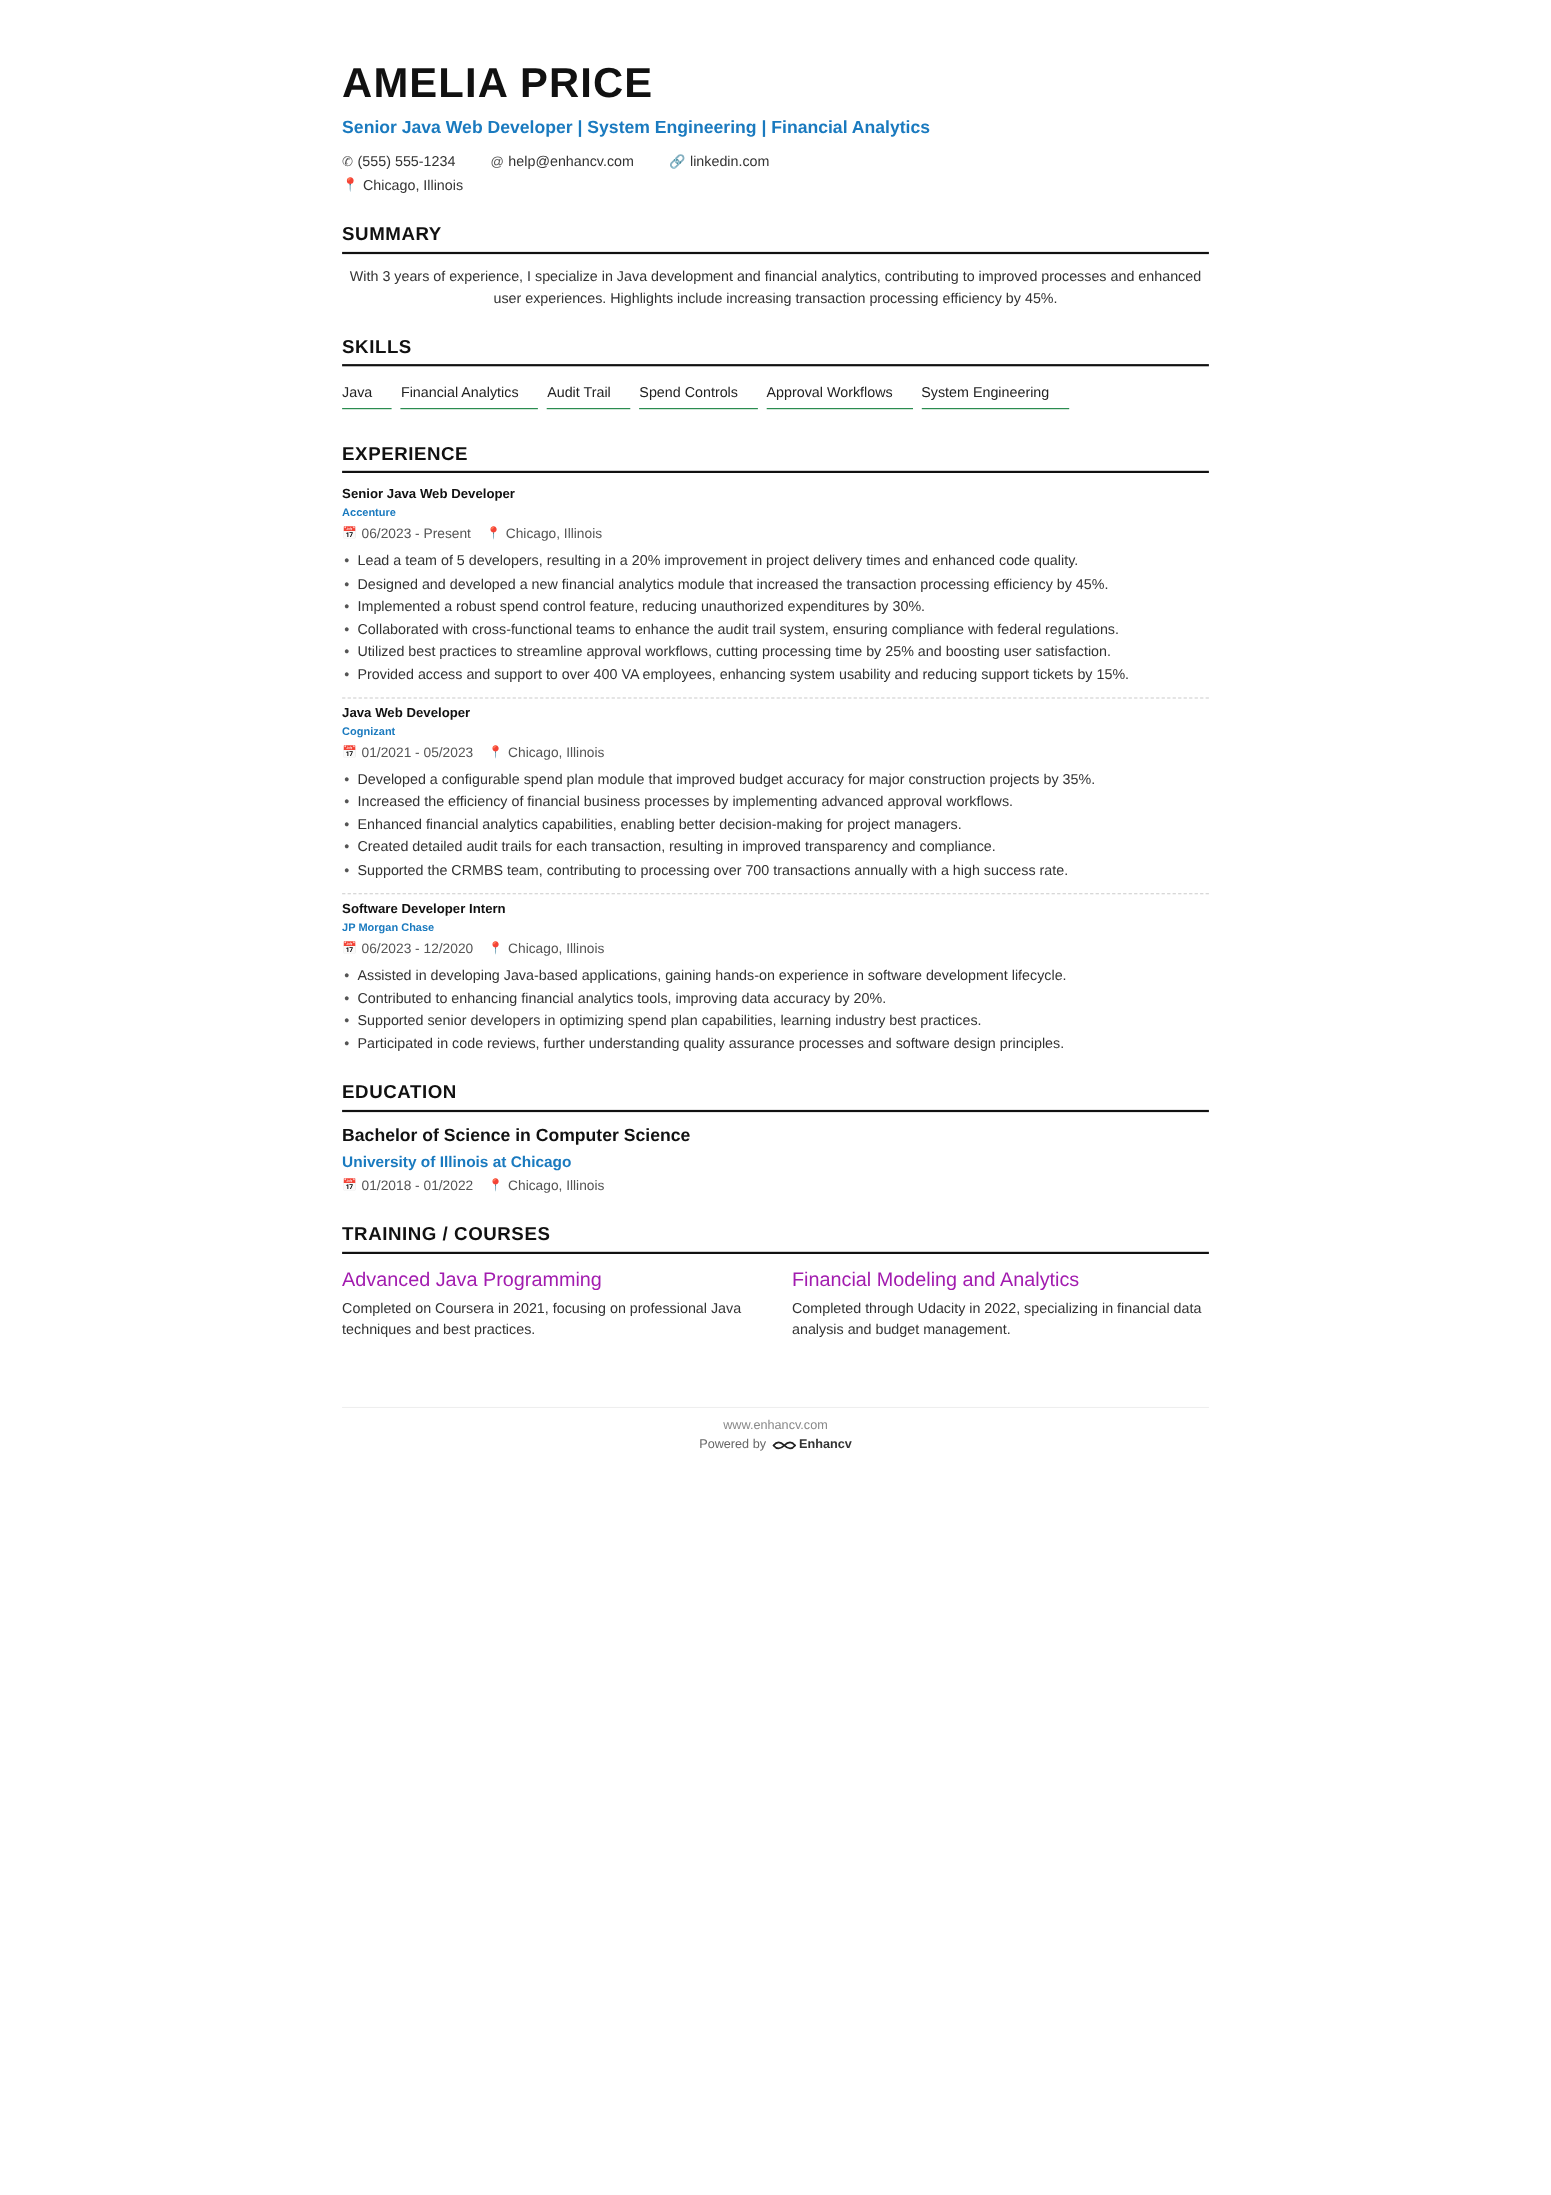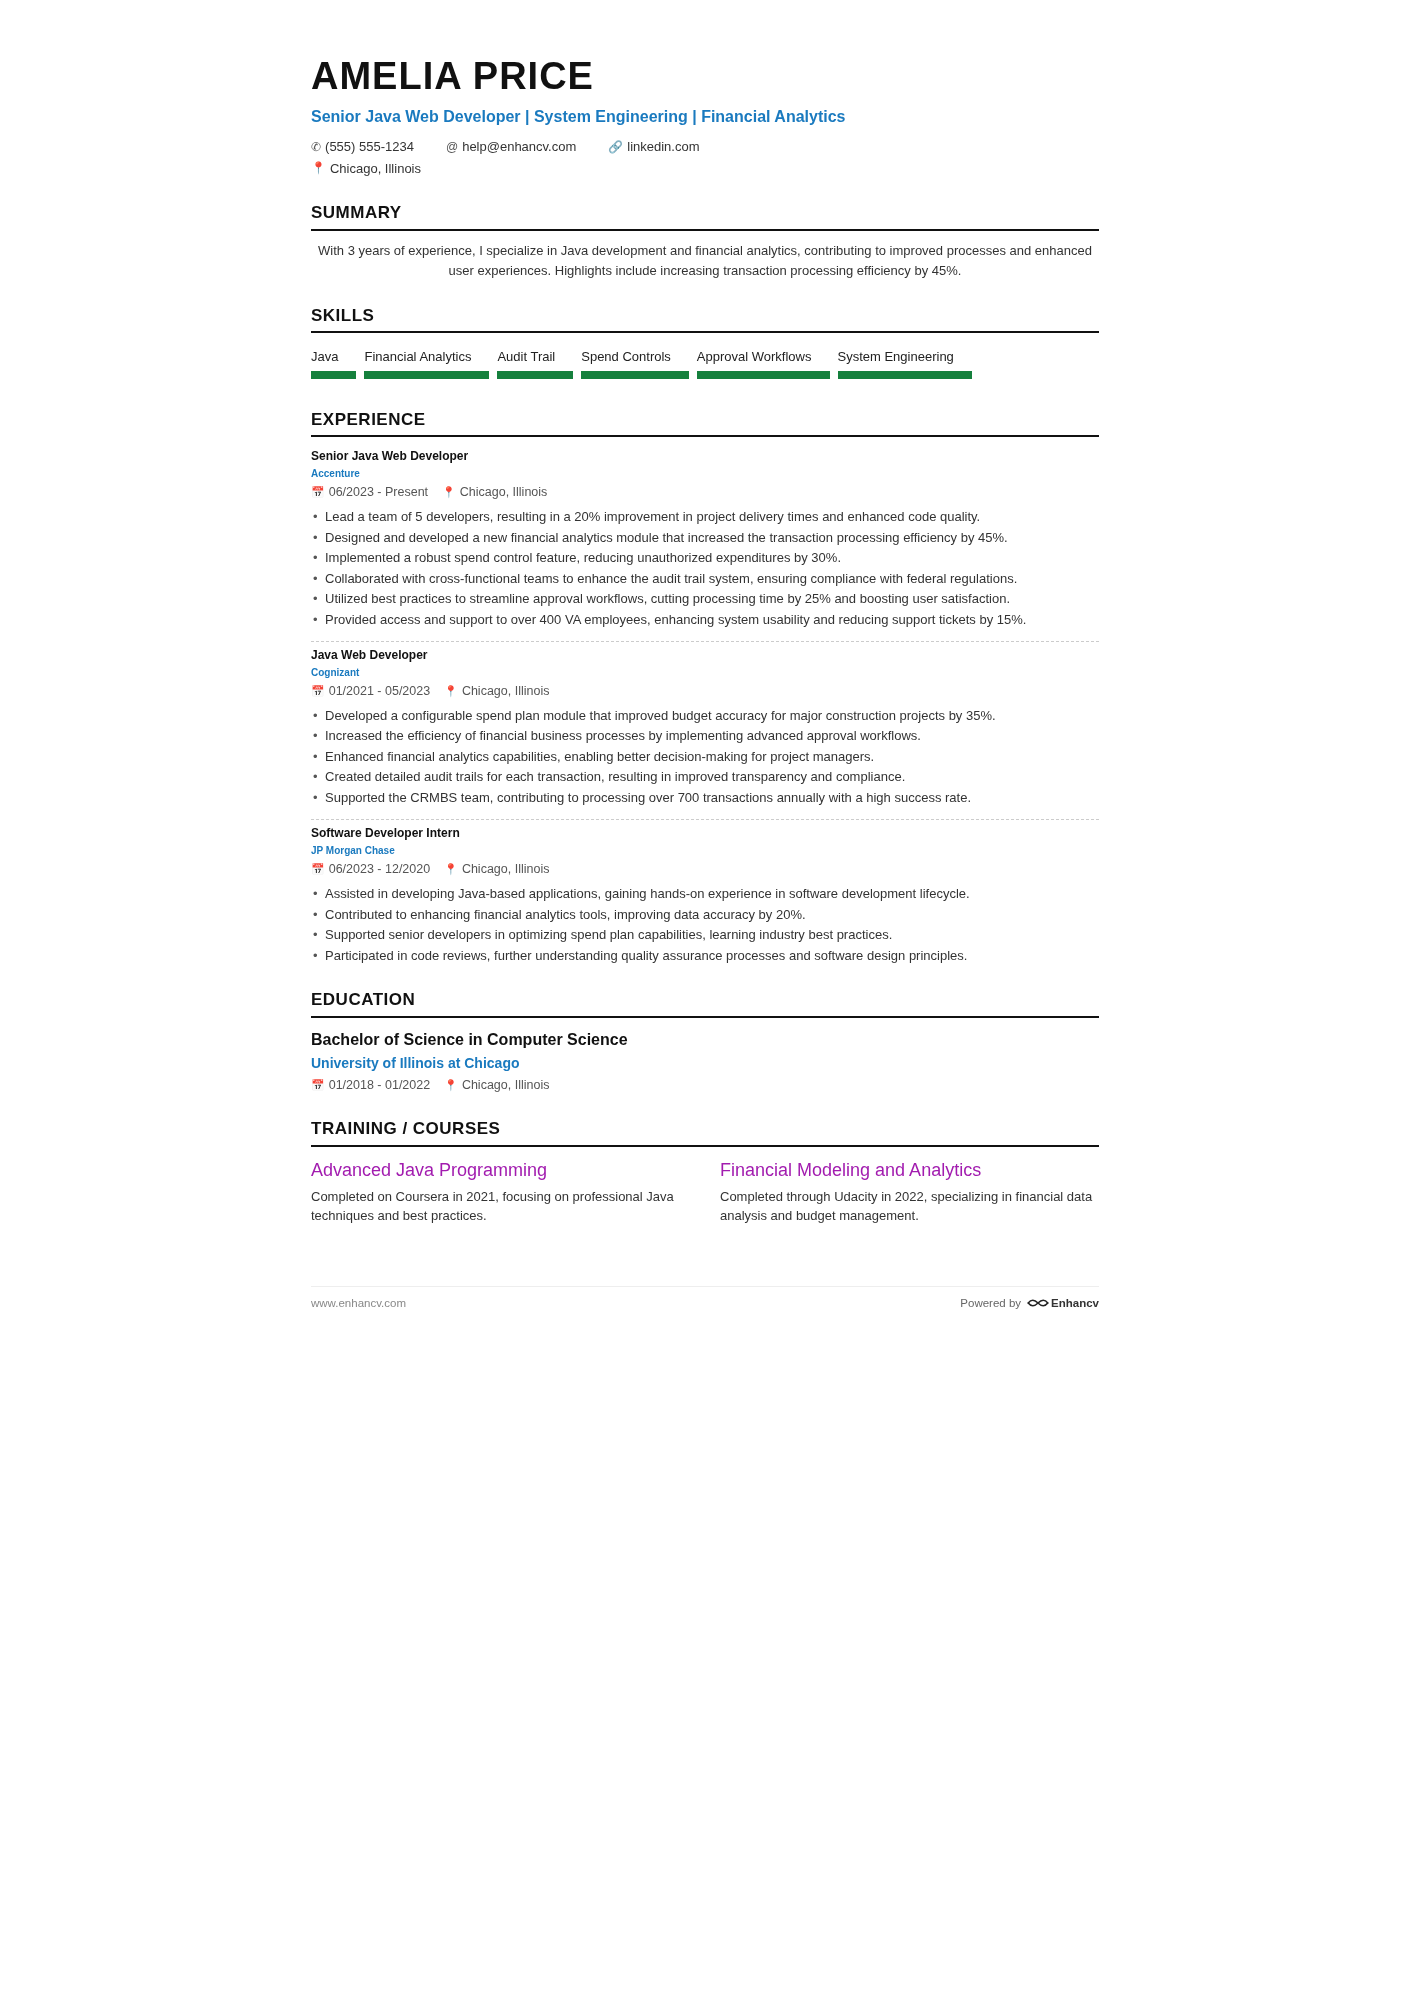--- a/index.html
+++ b/index.html
@@ -76,21 +76,21 @@
     }
     .skills-row {
       display: flex;
       flex-wrap: wrap;
       gap: 0;
     }
     .skill-item {
       font-size: 13px;
       color: #222;
       padding: 4px 18px 4px 0;
-      border-bottom: 8px solid #15803d;
+      border-bottom: 1px solid #15803d;
       margin-right: 8px;
       margin-bottom: 6px;
       white-space: nowrap;
     }
     .exp-job-title {
       font-size: 12px;
       font-weight: 700;
       color: #111;
       margin-top: 4px;
       margin-bottom: 1px;
@@ -170,27 +170,28 @@
       color: #a21caf;
       margin-bottom: 3px;
     }
     .training-desc {
       font-size: 13px;
       color: #333;
       line-height: 1.5;
     }
     .footer {
       display: flex;
-      justify-content: space-between;
+      justify-content: center;
       align-items: center;
       margin-top: 60px;
       padding-top: 8px;
       border-top: 1px solid #eee;
       font-size: 11.5px;
       color: #888;
+      flex-direction: column;
     }
     .footer-brand {
       display: flex;
       align-items: center;
       gap: 6px;
       font-size: 11.5px;
       color: #666;
     }
     .enhancv-logo {
       display: inline-flex;

